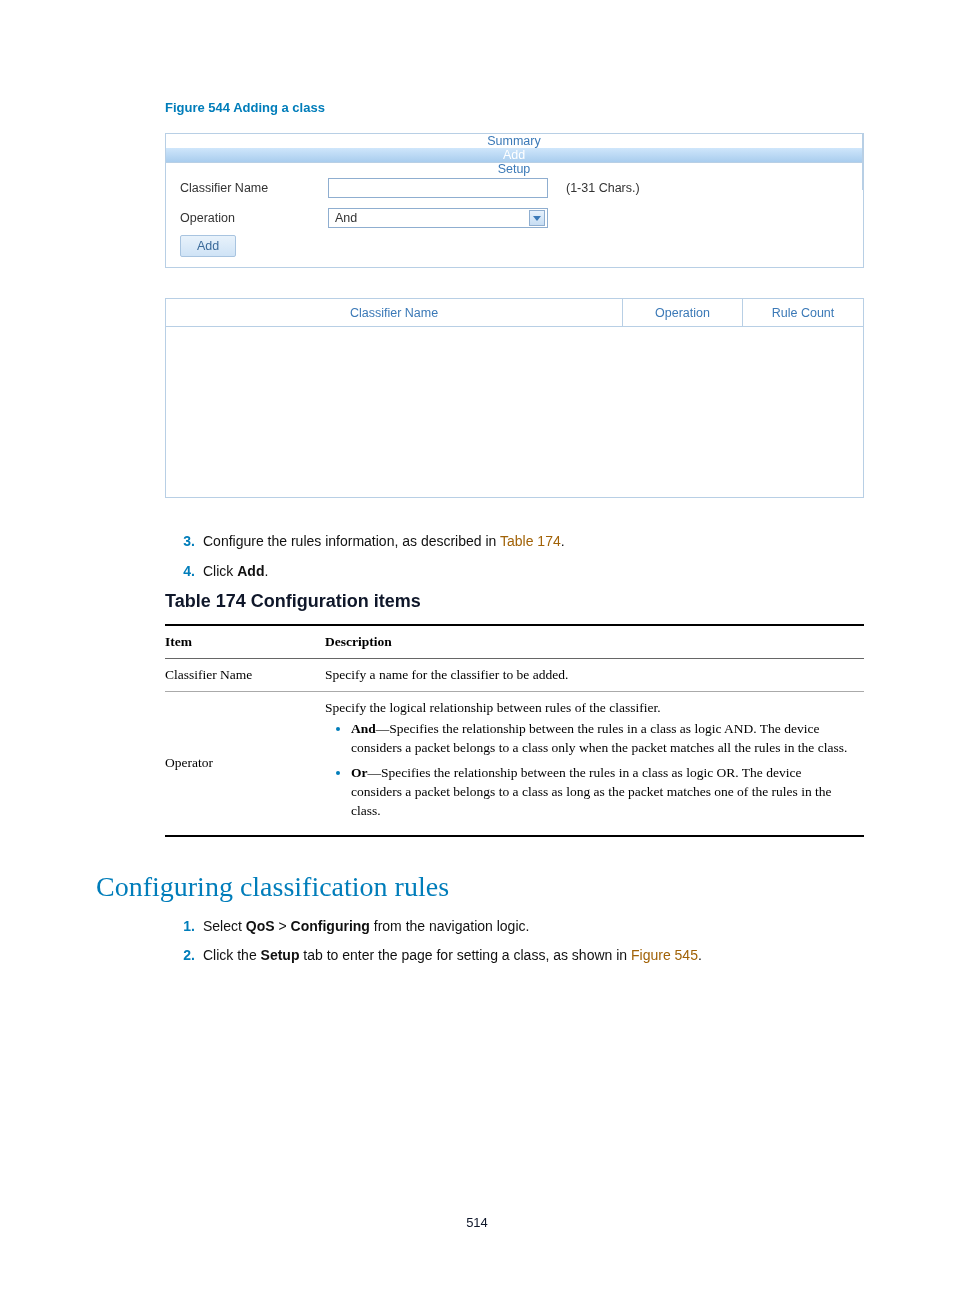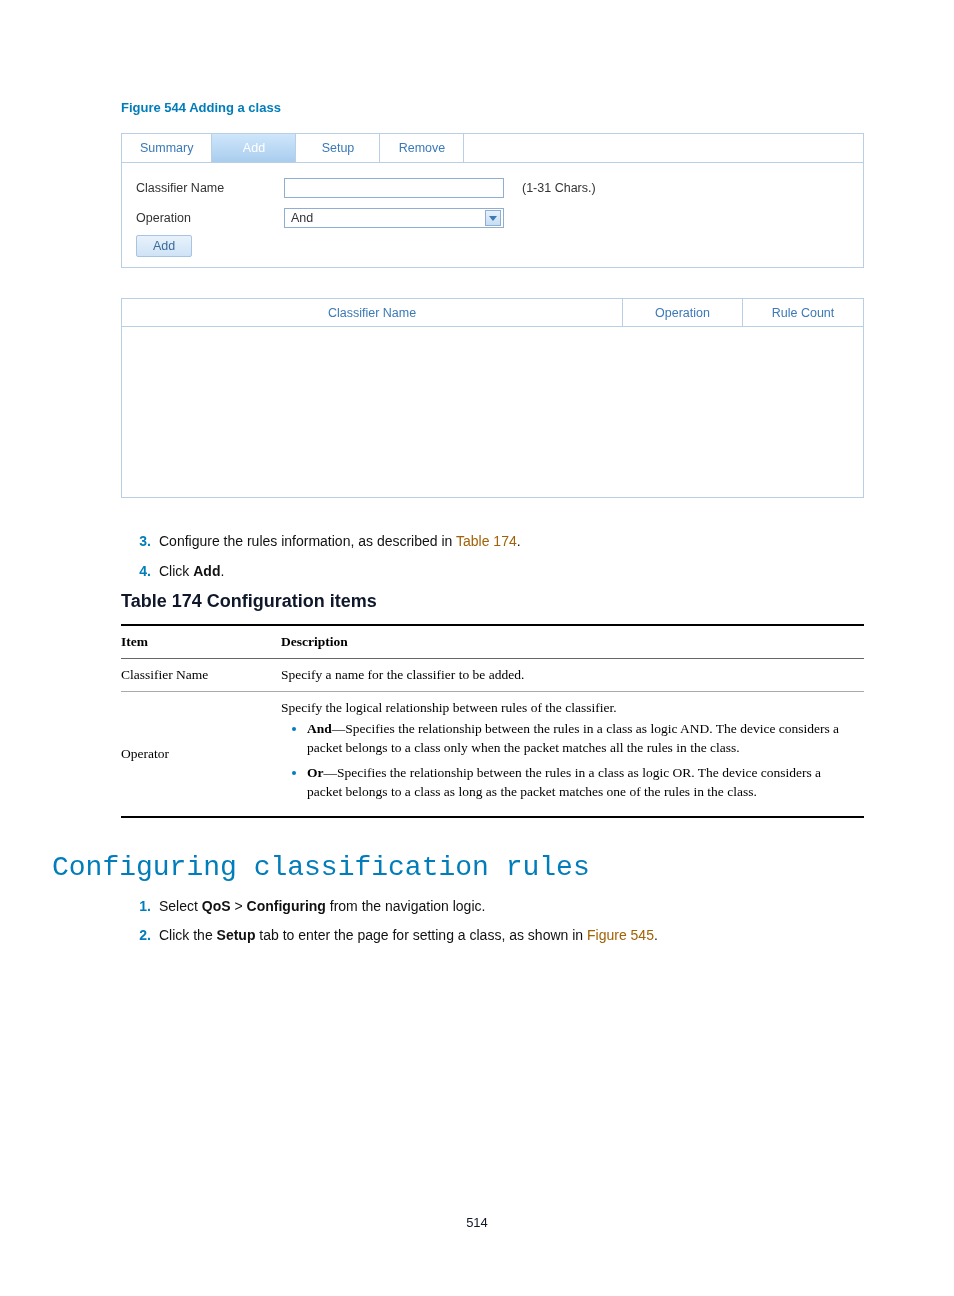--- a/index.html
+++ b/index.html
@@ -5,38 +5,39 @@
     * { box-sizing: border-box; margin: 0; padding: 0; }
     body {
       width: 954px;
       height: 1296px;
       background: #ffffff;
       font-family: Arial, Helvetica, sans-serif;
       color: #000;
       position: relative;
     }
     .page-content {
-      padding: 100px 90px 0 52px;
+      padding: 100px 90px 0 96px;
     }
     .figure-caption {
       color: #007dba;
       font-size: 13px;
       font-weight: bold;
       margin-left: 69px;
       margin-bottom: 18px;
     }
     
     .figure-panel { margin-left: 69px; margin-right: 0; }
     .tabs-row {
       display: flex;
       border: 1px solid #b8cfe5;
       border-bottom: 1px solid #b8cfe5;
       background: #fff;
       height: 30px;
       align-items: stretch;
+      flex-direction: column;
     }
     .tab {
       border-right: 1px solid #b8cfe5;
       padding: 0 18px;
       font-size: 12.5px;
       color: #3b79b7;
       display: flex;
       align-items: center;
       justify-content: center;
       min-width: 84px;
@@ -139,21 +140,21 @@
     .desc-bullets li::marker { color:#007dba; }
 
     
     .section-h2 {
       font-size: 28px;
       font-weight: normal;
       color: #007dba;
       margin-top: 34px;
       margin-bottom: 14px;
       margin-left: 0;
-      font-family: Liberation Mono, monospace;
+      font-family: Liberation Serif, serif;
     }
     .page-num {
       position:absolute; bottom: 66px; left:0; right:0;
       text-align:center; font-size:13px; color:#0f172a;
     }
   </style>
 </head>
 <body>
 
 <div class="page-content">

